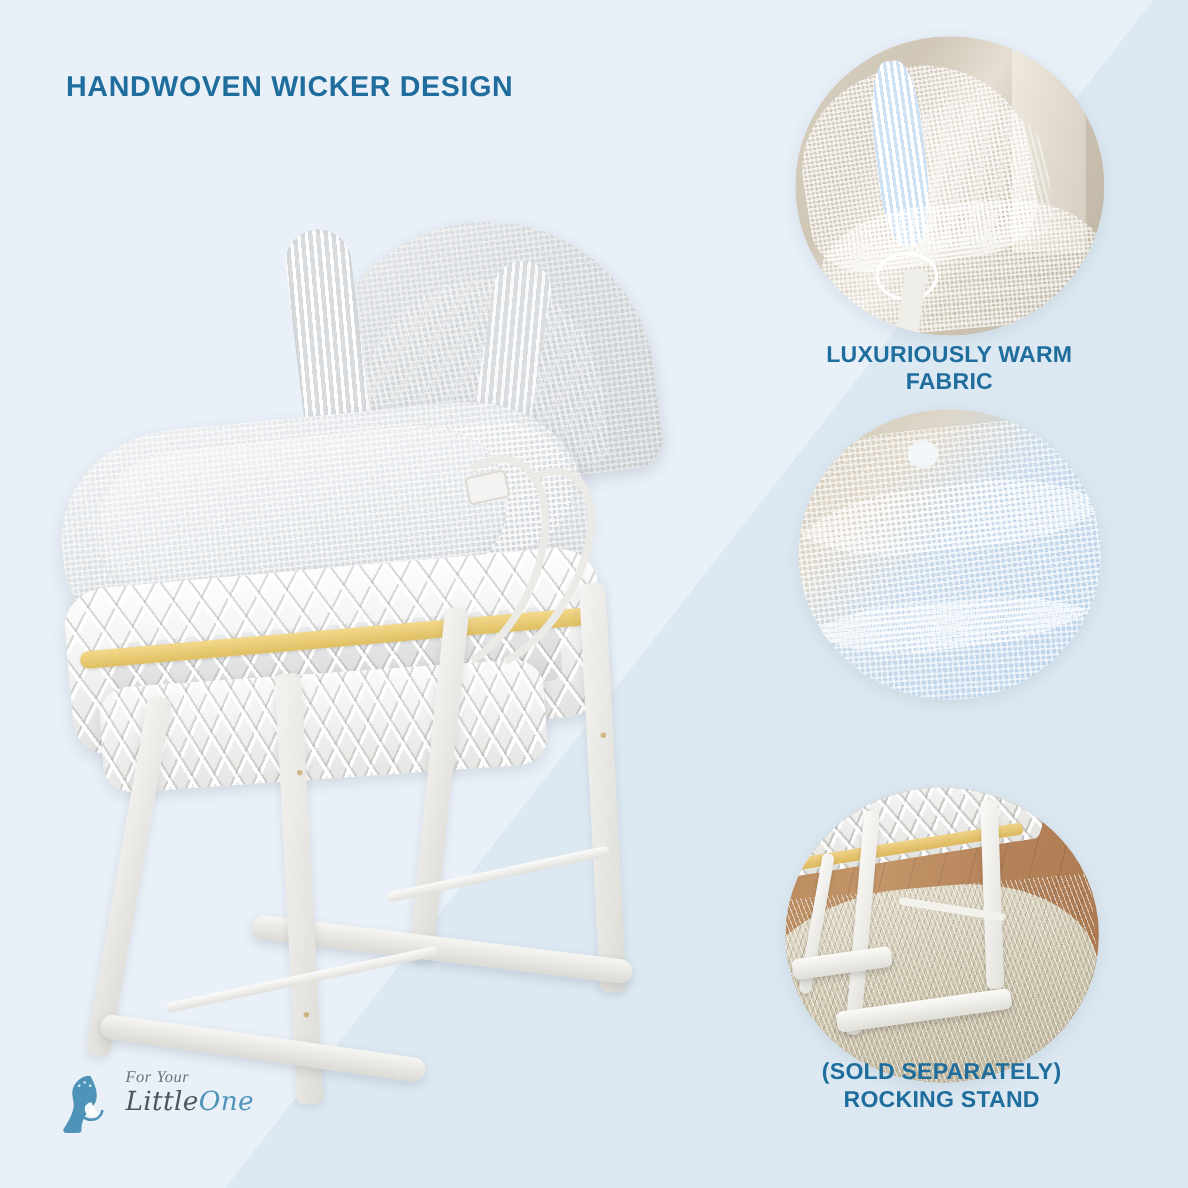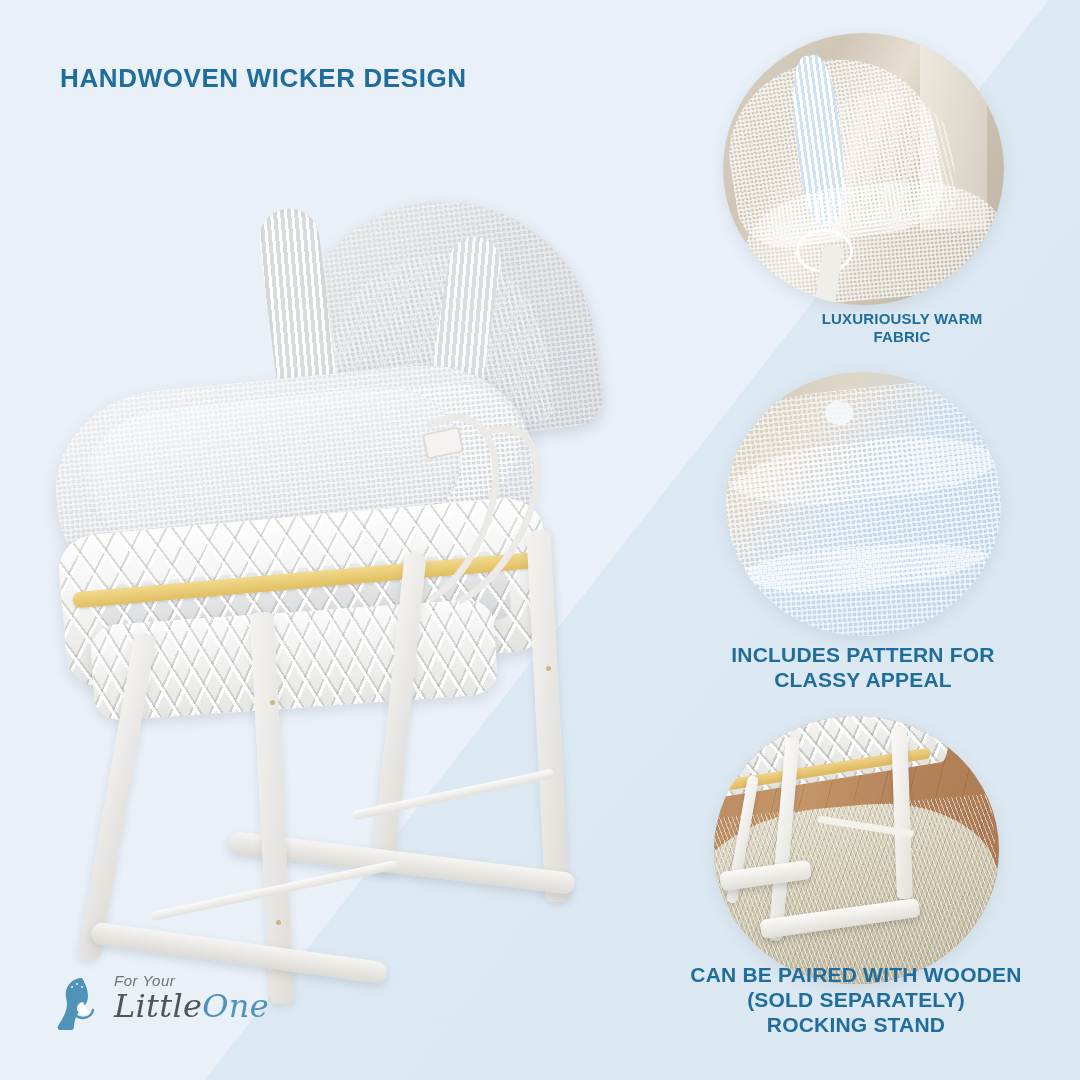--- a/index.html
+++ b/index.html
@@ -274,30 +274,30 @@
   .c3 .r1{left:16%;top:72%;width:56%;transform:rotate(-8deg);}
   .c3 .r2{left:2%;top:56%;width:32%;transform:rotate(-8deg);}
   .c3 .sbar{position:absolute;height:2.6%;border-radius:4px;background:#f3f1ec;}
   .c3 .b1{left:36%;top:40%;width:34%;transform:rotate(9deg);}
 
   
   .caption{
     position:absolute;text-align:center;color:#1f6d9c;
     font-weight:bold;line-height:1.2;letter-spacing:.2px;
   }
-  .cap1{left:729px;top:310px;width:346px;font-size:15px;}
+  .cap1{left:690px;top:310px;width:346px;font-size:21px;}
   .cap2{left:680px;top:642px;width:366px;font-size:21px;}
   .cap3{left:646px;top:962px;width:420px;font-size:21px;}
 
   
   .logo{position:absolute;left:52px;top:968px;width:180px;height:74px;}
   .logo-mark{position:absolute;left:0;top:6px;width:58px;height:62px;}
   .logo-text{position:absolute;left:62px;top:4px;width:130px;}
-  .logo-l1{font-family:Liberation Sans, sans-serif;font-style:italic;font-size:15px;color:#6f7577;letter-spacing:.5px;}
-  .logo-l2{font-family:"DejaVu Serif",serif;font-style:italic;font-size:32px;color:#4f5658;margin-top:-2px;letter-spacing:.3px;}
+  .logo-l1{font-family:Liberation Serif, serif;font-style:italic;font-size:15px;color:#6f7577;letter-spacing:.5px;}
+  .logo-l2{font-family:"DejaVu Serif",serif;font-style:italic;font-size:24px;color:#4f5658;margin-top:-2px;letter-spacing:.3px;}
   .logo-l2 .one{color:#4f93b8;}
 </style>
 </head>
 <body>
 
 <div id="canvas">
 
   <div class="bg-base"></div>
   <div class="bg-diagonal"></div>
 
@@ -354,39 +354,34 @@
     <div>FABRIC</div>
   </div>
 
   <div class="circle c2">
     <div class="bgroom"></div>
     <div class="roll"></div>
     <div class="knob"></div>
     <div class="pad"></div>
     <div class="base"></div>
   </div>
-  <div class="caption cap2">
-    <div>INCLUDES PATTERN FOR</div>
-    <div>CLASSY APPEAL</div>
-  </div>
 
   <div class="circle c3">
     <div class="floor"></div>
     <div class="rug"></div>
     <div class="basket"></div>
     <div class="cane"></div>
     <div class="sleg l3"></div>
     <div class="sleg l1"></div>
     <div class="sleg l2"></div>
     <div class="sbar b1"></div>
     <div class="srun r2"></div>
     <div class="srun r1"></div>
   </div>
   <div class="caption cap3">
-    <div>CAN BE PAIRED WITH WOODEN</div>
     <div>(SOLD SEPARATELY)</div>
     <div>ROCKING STAND</div>
   </div>
 
   <div class="logo">
     <div class="logo-mark">
       <svg viewBox="0 0 58 62" width="58" height="62" aria-hidden="true">
         <path d="M30 4c-9 0-15 7-16 13-1 5 1 9 1 13 0 7-4 14-9 22-1 2 0 4 2 4h11c2 0 3-1 3-3 0-6 2-11 5-15 4-5 9-8 9-16 0-9-6-18-6-18z" fill="#4f93b8"></path>
         <path d="M27 22c-4 2-7 6-7 11 0 6 5 11 11 11 5 0 9-3 10-8" fill="none" stroke="#4f93b8" stroke-width="2.4" stroke-linecap="round"></path>
         <path d="M31 28c-3 0-6 3-6 6 0 4 3 7 7 7 2 0 4-1 5-2" fill="#ffffff" opacity=".95"></path>

